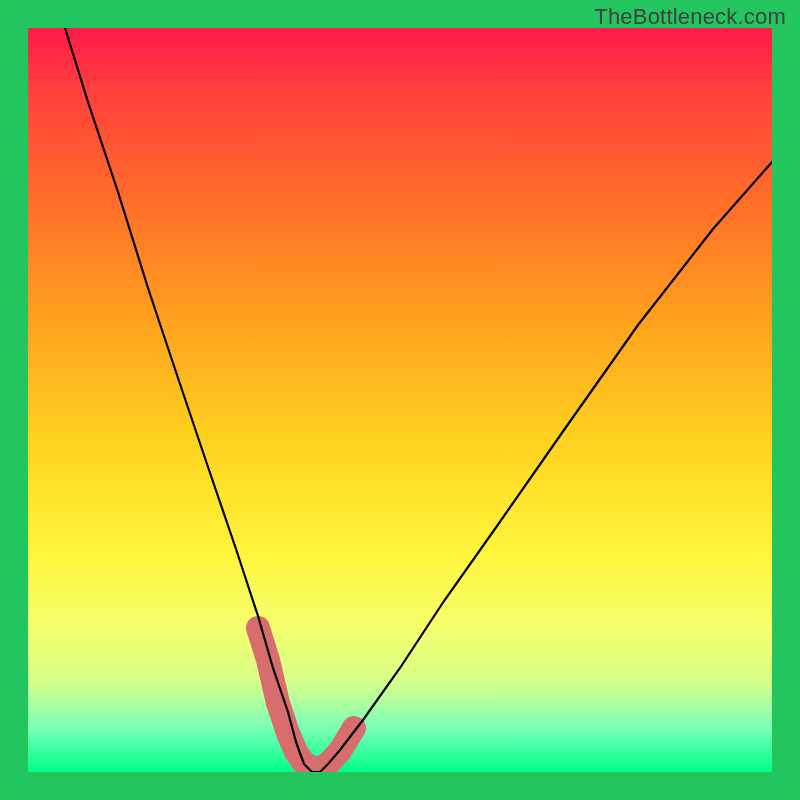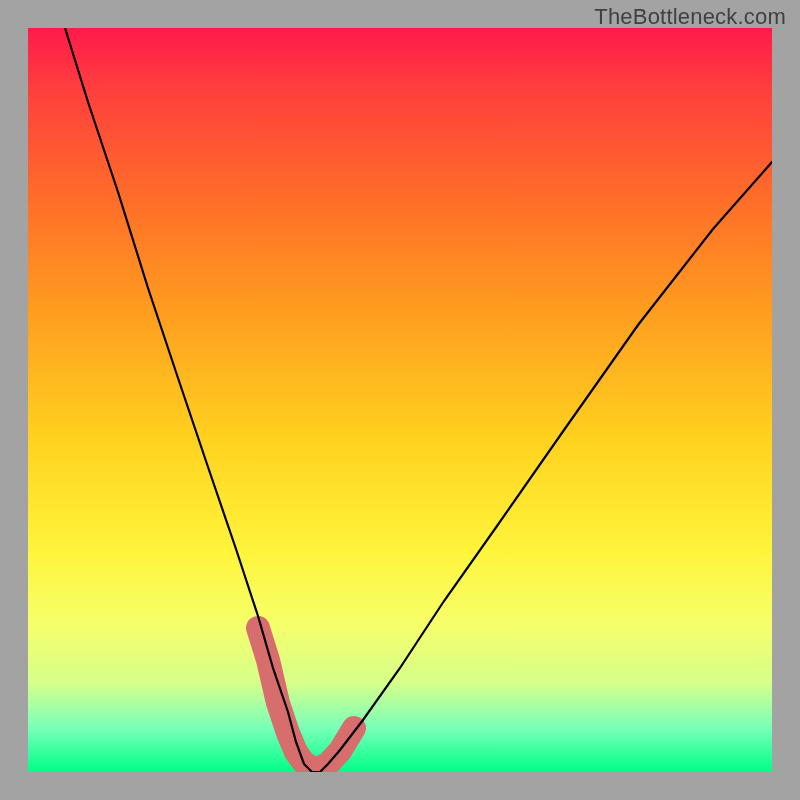--- a/index.html
+++ b/index.html
@@ -7,21 +7,21 @@
     padding: 0;
     width: 800px;
     height: 800px;
     background: #000;
     position: relative;
     font-family: Arial, Helvetica, sans-serif;
   }
   .frame {
     position: absolute;
     inset: 0;
-    background: #a3a3a3;
+    background: #22c55e;
   }
   .plot-area {
     position: absolute;
     left: 28px;
     top: 28px;
     width: 744px;
     height: 744px;
     background: linear-gradient(
       to bottom,
       #ff1a4a 0%,

